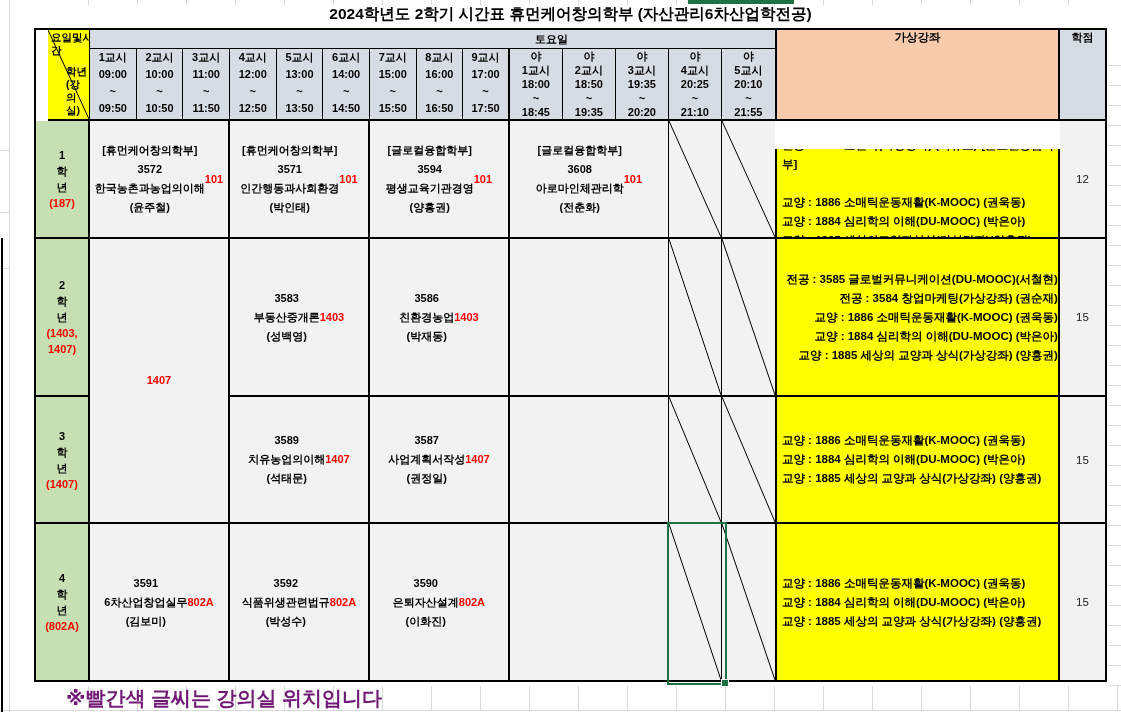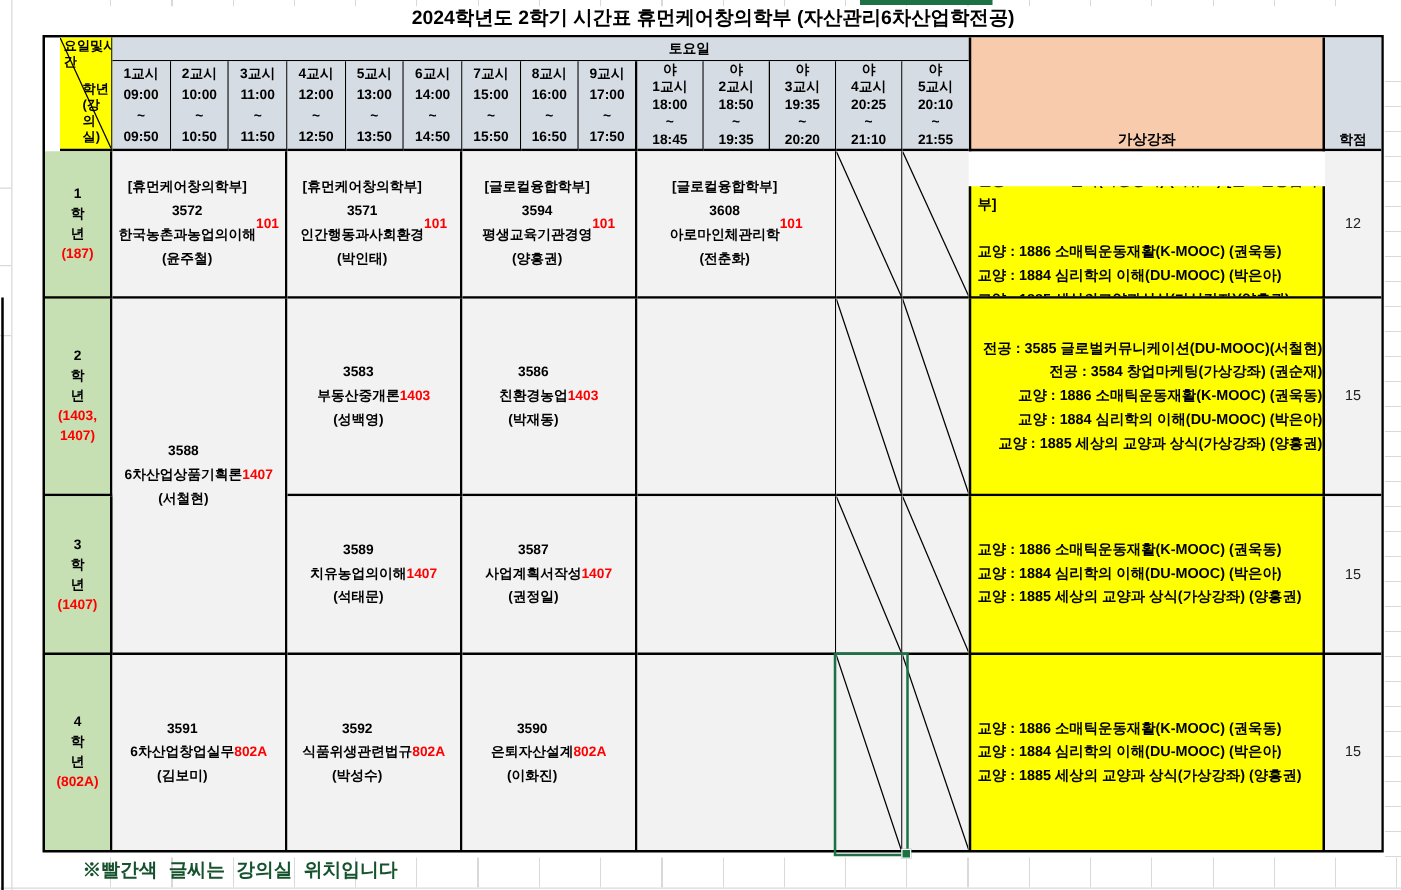--- a/index.html
+++ b/index.html
@@ -21,21 +21,21 @@
   .title{position:absolute;left:34px;top:4px;width:1073px;text-align:center;
          font-size:15.5px;font-weight:bold;color:#000;}
 
   
   .tbl{position:absolute;left:34px;top:28px;display:grid;background:#fff;
        border:2.5px solid #000;
        grid-template-columns:54px repeat(9,46.67px) repeat(5,53px) 285px 45px;
        grid-template-rows:19px 72px 118px 158px 127px 156px;}
   .c{border-right:1px solid #000;border-bottom:1px solid #000;background:#F2F2F2;
      position:relative;overflow:hidden;font-size:11px;color:#000;}
-  .hdr{background:#D6DCE4;font-weight:bold;display:flex;align-items:flex-end;justify-content:center;text-align:center;}
+  .hdr{background:#D6DCE4;font-weight:bold;display:flex;align-items:flex-start;justify-content:center;text-align:center;}
   .pre{white-space:pre-line;}
   .pd{line-height:17px;}   
   .pn{line-height:14px;}   
   .bb-heavy{border-bottom:2.5px solid #000;}
   .bb-row{border-bottom:2px solid #000;}
   .bb-none{border-bottom:none;}
   .br-grp{border-right:2px solid #000;}
   .br-none{border-right:none;}
   .corner{background:#FFFF00;margin-left:12px;}
   .peach{background:#F8CBAD;border-left:2.5px solid #000;border-right:2.5px solid #000;font-size:11.5px;}
@@ -54,21 +54,21 @@
               line-height:13px;word-break:break-all;text-align:left;}
   .corner-bot{position:absolute;left:18px;bottom:2px;font-size:10.5px;font-weight:bold;line-height:13px;text-align:left;}
 
   
   .sel{position:absolute;left:667px;top:522px;width:56px;height:159px;
        border:2px solid #1E7145;pointer-events:none;}
   .sel-handle{position:absolute;right:-4px;bottom:-4px;width:6px;height:6px;
        background:#1E7145;border:1px solid #fff;}
 
   .footnote{position:absolute;left:66px;top:686px;height:24px;line-height:24px;
-            color:#14532d;font-weight:bold;font-size:15px;font-family:Liberation Mono, monospace;}
+            color:#701a75;font-weight:bold;font-size:20px;}
 </style>
 </head>
 <body>
 
 <div class="sheet">
 
   <div class="gl-ticks-top"></div>
   <div class="gl-ticks-bottom"></div>
   <div class="gl-rows-right"></div>
   <div class="gl" style="left:9px;top:0;width:1px;height:712px;"></div>
@@ -219,23 +219,20 @@
     <div class="c credit br-none bb-row" style="grid-column:17;grid-row:3;">12</div>
 
     <div class="c green br-grp bb-row" style="grid-column:1;grid-row:4;">
       <span class="pre">2
 학
 년</span>
       <span class="red pre">(1403,
 1407)</span>
     </div>
     <div class="c cls br-grp bb-row" style="grid-column:2/5;grid-row:4/6;">
-      <span class="pre">3588
-6차산업상품기획론
-(서철현)</span>
       <span class="red">1407</span>
     </div>
     <div class="c cls br-grp bb-row" style="grid-column:5/8;grid-row:4;">
       <span class="pre">3583
 부동산중개론
 (성백영)</span>
       <span class="red">1403</span>
     </div>
     <div class="c cls br-grp bb-row" style="grid-column:8/11;grid-row:4;">
       <span class="pre">3586

